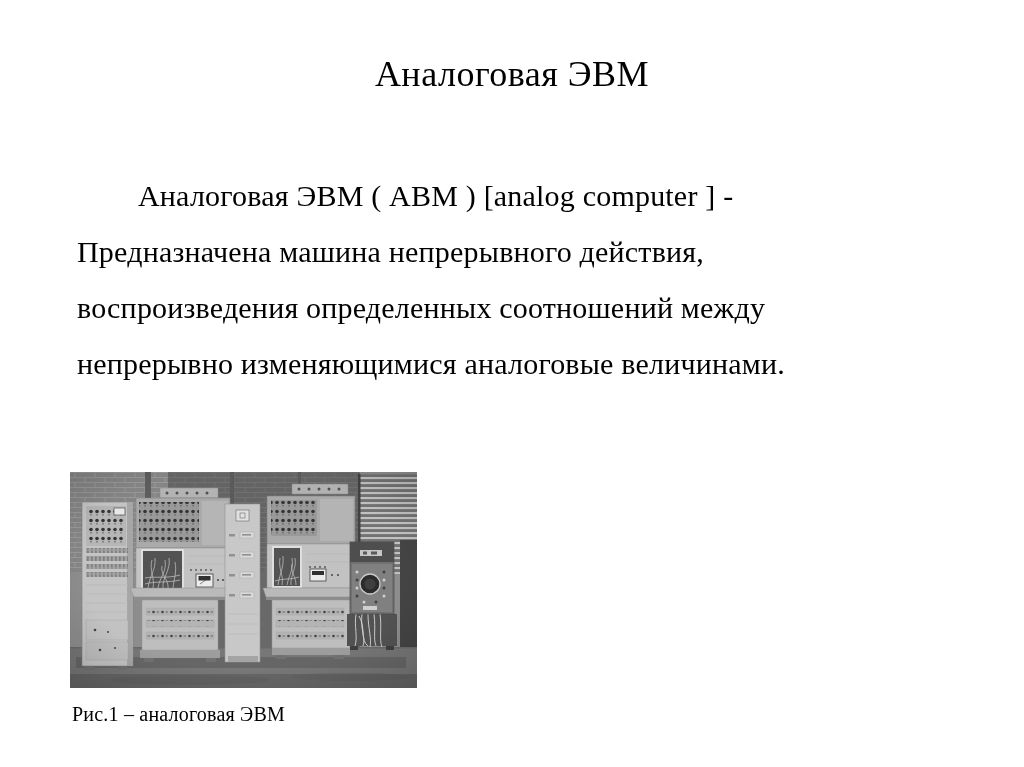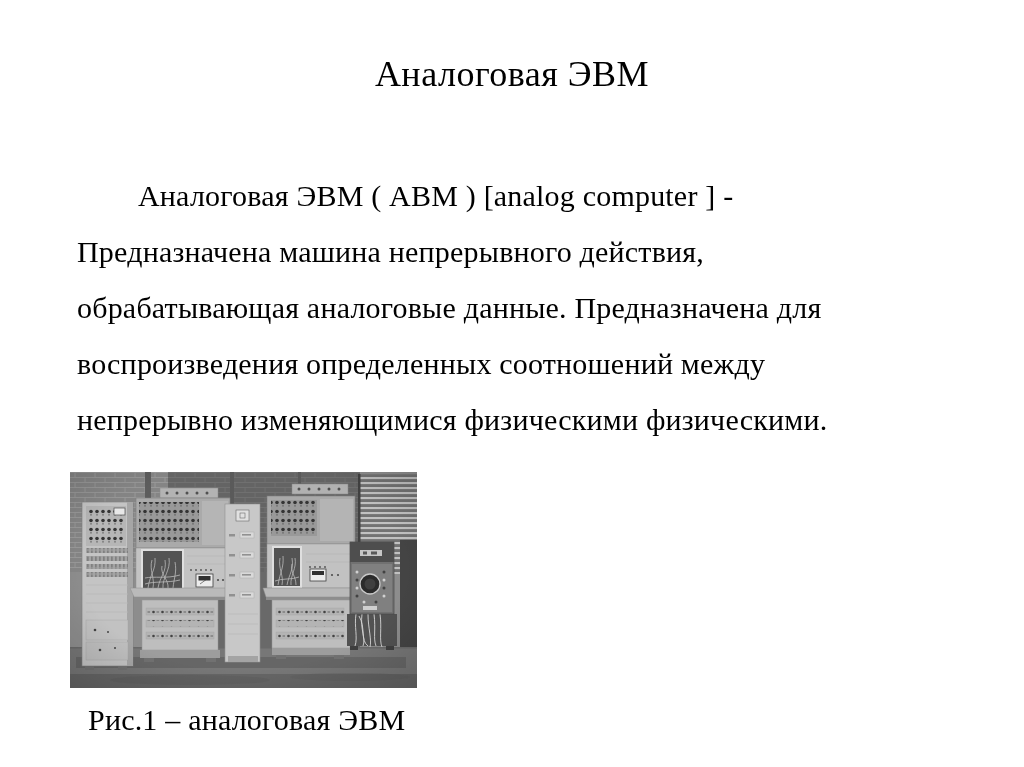--- a/index.html
+++ b/index.html
@@ -14,37 +14,36 @@
   }
   .body-text{
     position:absolute;left:77px;top:168px;width:900px;
     font-size:30px;line-height:56px;letter-spacing:0.2px;
   }
   .body-line{white-space:nowrap;}
   .body-line.indent{padding-left:61px;}
   .figure{position:absolute;left:70px;top:472px;width:347px;}
   .figure svg{display:block;filter:blur(0.35px) contrast(0.95) brightness(1.02);}
   .figure-caption{
-    position:absolute;left:88px;top:703px;font-size:30px;
+    position:absolute;left:72px;top:703px;font-size:20px;
     letter-spacing:0.2px;white-space:nowrap;
   }
 </style>
 </head>
 <body>
 
 <div class="slide">
 
   <div class="slide-title">Аналоговая ЭВМ</div>
 
   <div class="body-text">
     <div class="body-line indent">Аналоговая ЭВМ ( АВМ ) [analog computer ] -</div>
     <div class="body-line">Предназначена машина непрерывного действия,</div>
-    <div class="body-line">обрабатывающая аналоговые данные. Предназначена для</div>
     <div class="body-line">воспроизведения определенных соотношений между</div>
-    <div class="body-line">непрерывно изменяющимися физическими физическими.</div>
+    <div class="body-line">непрерывно изменяющимися аналоговые величинами.</div>
   </div>
 
   <div class="figure">
     <svg width="347" height="216" viewBox="0 0 347 216" xmlns="http://www.w3.org/2000/svg" role="img">
       <defs>
         <pattern id="brickP" width="20" height="10" patternUnits="userSpaceOnUse">
           <rect width="20" height="10" fill="#838383"></rect>
           <path d="M0,0.5 H20 M0,5.5 H20" stroke="#989898" stroke-width="0.9" fill="none"></path>
           <path d="M5,0.5 V5.5 M15,5.5 V10" stroke="#989898" stroke-width="0.9" fill="none"></path>
         </pattern>

